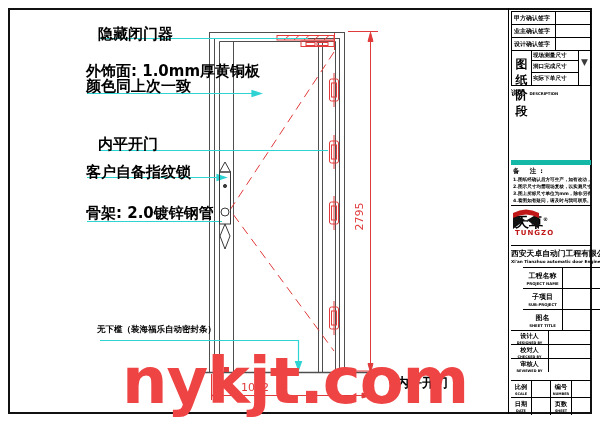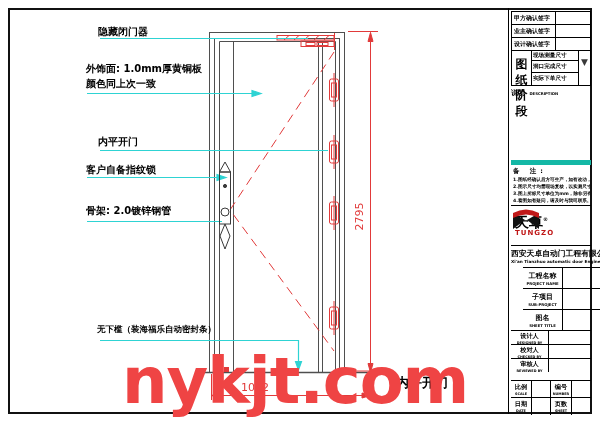--- a/index.html
+++ b/index.html
@@ -1,19 +1,19 @@
 <!DOCTYPE html>
 <html><head>
 <meta charset="utf-8">
 <style>
   * { margin:0; padding:0; box-sizing:border-box; }
   html,body { width:600px; height:423px; background:#fff; overflow:hidden;
               font-family:"DejaVu Sans", sans-serif; color:#000; }
   #stage { position:relative; width:600px; height:423px; background:#fff; }
-  .ann { position:absolute; font-size:10px; font-weight:bold; color:#000;
+  .ann { position:absolute; font-size:15px; font-weight:bold; color:#000;
          letter-spacing:0px; white-space:nowrap; }
   .ann.small { font-size:8.5px; }
   #door-label { position:absolute; left:396px; top:374px; font-size:13px; font-weight:bold; }
   .dim { position:absolute; color:#e13a3a; font-size:11px; text-align:center; white-space:nowrap; }
   #dim-h { left:337px; top:210px; width:44px; transform:rotate(-90deg); }
   #dim-w { left:228px; top:381px; width:54px; }
   #watermark { position:absolute; left:122px; top:344px; font-size:64px; font-weight:700;
                color:#ef4444; letter-spacing:-1px; z-index:50; white-space:nowrap; }
   #sheet-border { position:absolute; left:8px; top:8px; width:584px; height:406px;
                   border:2px solid #111; }

